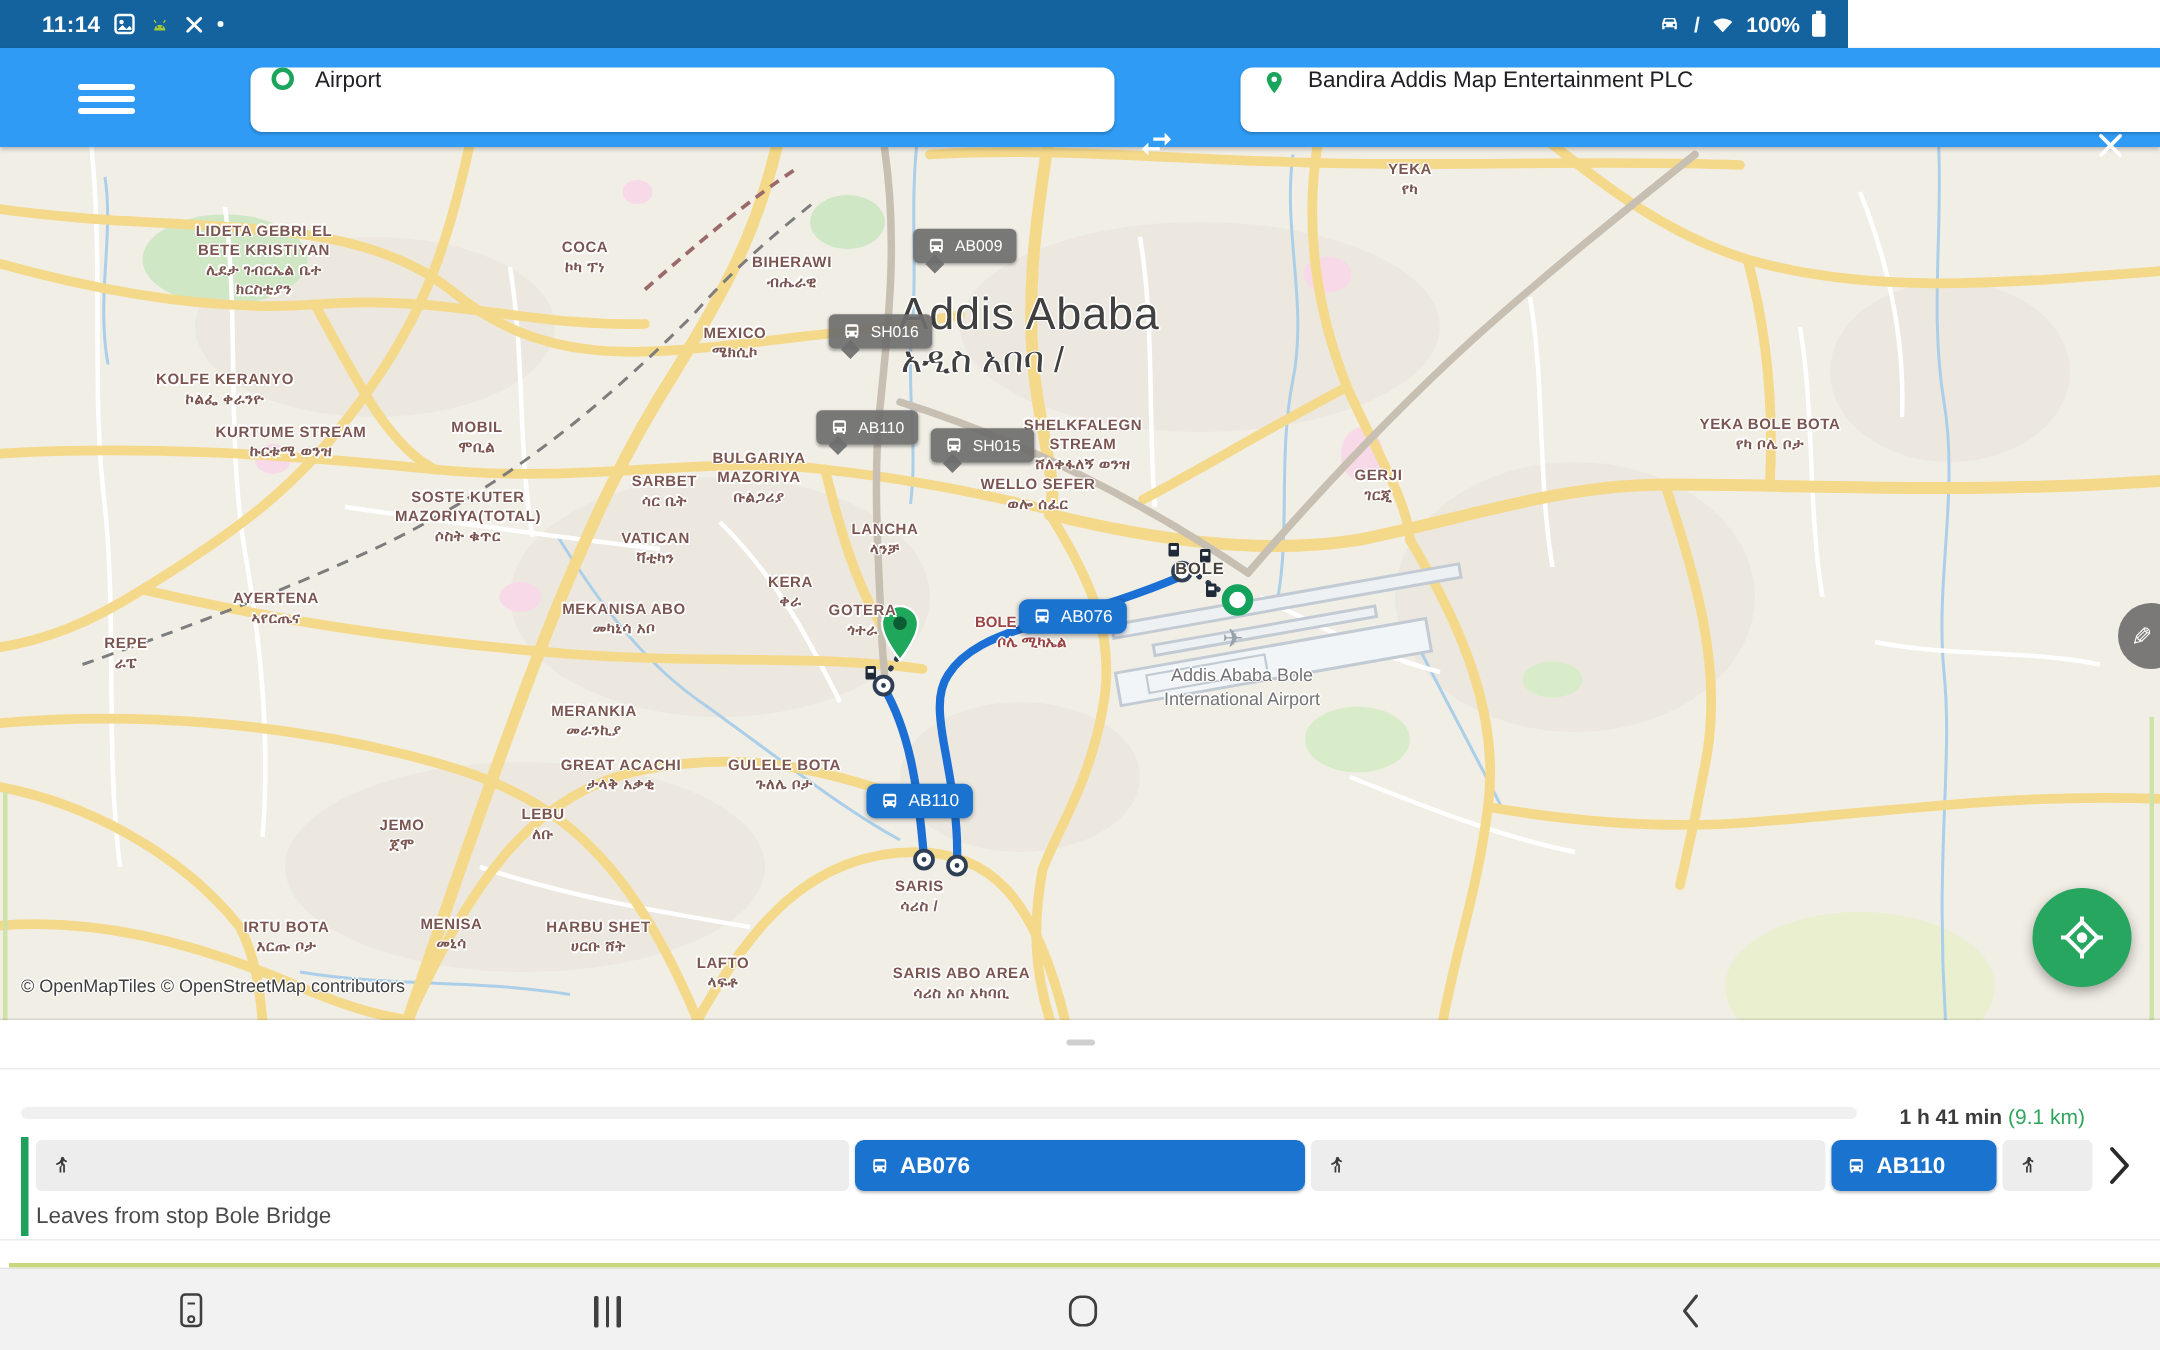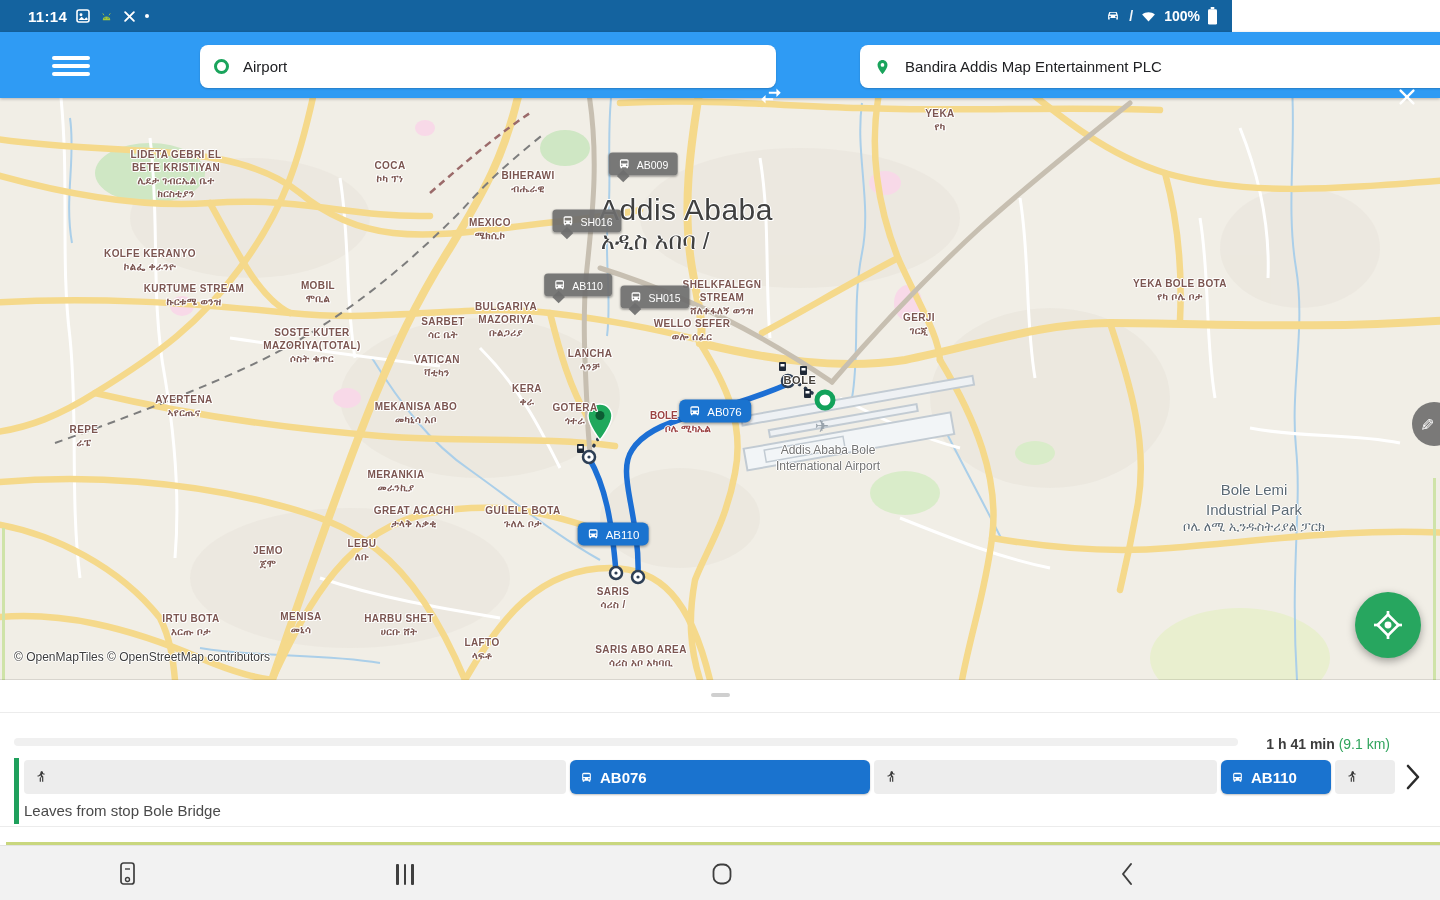--- a/index.html
+++ b/index.html
@@ -16,21 +16,21 @@
   .st-slash { font-size:14px; font-weight:bold; opacity:.95; }
   .st-pct { font-size:14px; font-weight:bold; }
   .st-dot { width:4px; height:4px; border-radius:50%; background:#fff; }
 
   
   #app-bar { position:absolute; left:0; top:32px; width:1440px; height:66px;
     background:#2f9bf4; box-shadow:0 1px 3px rgba(0,0,0,.25); z-index:30; }
   #menu-btn { position:absolute; left:52px; top:20px; width:38px; height:26px; cursor:pointer; }
   #menu-btn b { display:block; height:4px; border-radius:2px; background:#fff; margin:4px 0; }
   .search-field { position:absolute; top:13px; height:43px; background:#fff; border-radius:8px;
-    display:flex; align-items:center; box-shadow:0 1px 2px rgba(0,0,0,.2); padding:0 14px; gap:14px;margin-left:33px; }
+    display:flex; align-items:flex-start; box-shadow:0 1px 2px rgba(0,0,0,.2); padding:0 14px; gap:14px; }
   #origin-field { left:167px; width:576px; }
   #dest-field { left:827px; width:696px; }
   .field-text { font-size:15px; color:#202124; white-space:nowrap; overflow:hidden; }
   .ring-ic { width:15px; height:15px; border:3.5px solid #1aa45c; border-radius:50%; flex:0 0 auto; }
   #swap-btn { position:absolute; left:755px; top:48px; width:32px; height:32px; display:flex;
     align-items:center; justify-content:center; cursor:pointer; }
   #close-btn { position:absolute; left:1392px; top:50px; width:30px; height:30px; display:flex;
     align-items:center; justify-content:center; cursor:pointer; }
 
   
@@ -485,25 +485,20 @@
         <span>YEKA BOLE BOTA</span>
         <span>የካ ቦሌ ቦታ</span>
       </div>
       <div class="map-label dark" style="left: 800px; top: 282px;">
         <span>BOLE</span>
       </div>
       <div class="map-label red" style="left: 688px; top: 324px;">
         <span>BOLE MICHAEL</span>
         <span>ቦሌ ሚካኤል</span>
       </div>
-      <div class="map-label poi" style="left: 1254px; top: 410px;">
-        <span>Bole Lemi</span>
-        <span>Industrial Park</span>
-        <span>ቦሌ ለሚ ኢንዱስትሪያል ፓርክ</span>
-      </div>
     </div>
 
   <div id="city-label">Addis Ababa</div>
   <div id="city-label-am">አዲስ አበባ /</div>
   <div id="airplane-glyph">✈</div>
   <div id="airport-label">
     <span>Addis Ababa Bole</span><br>
     <span>International Airport</span>
   </div>
   <div id="attribution">© OpenMapTiles © OpenStreetMap contributors</div>

